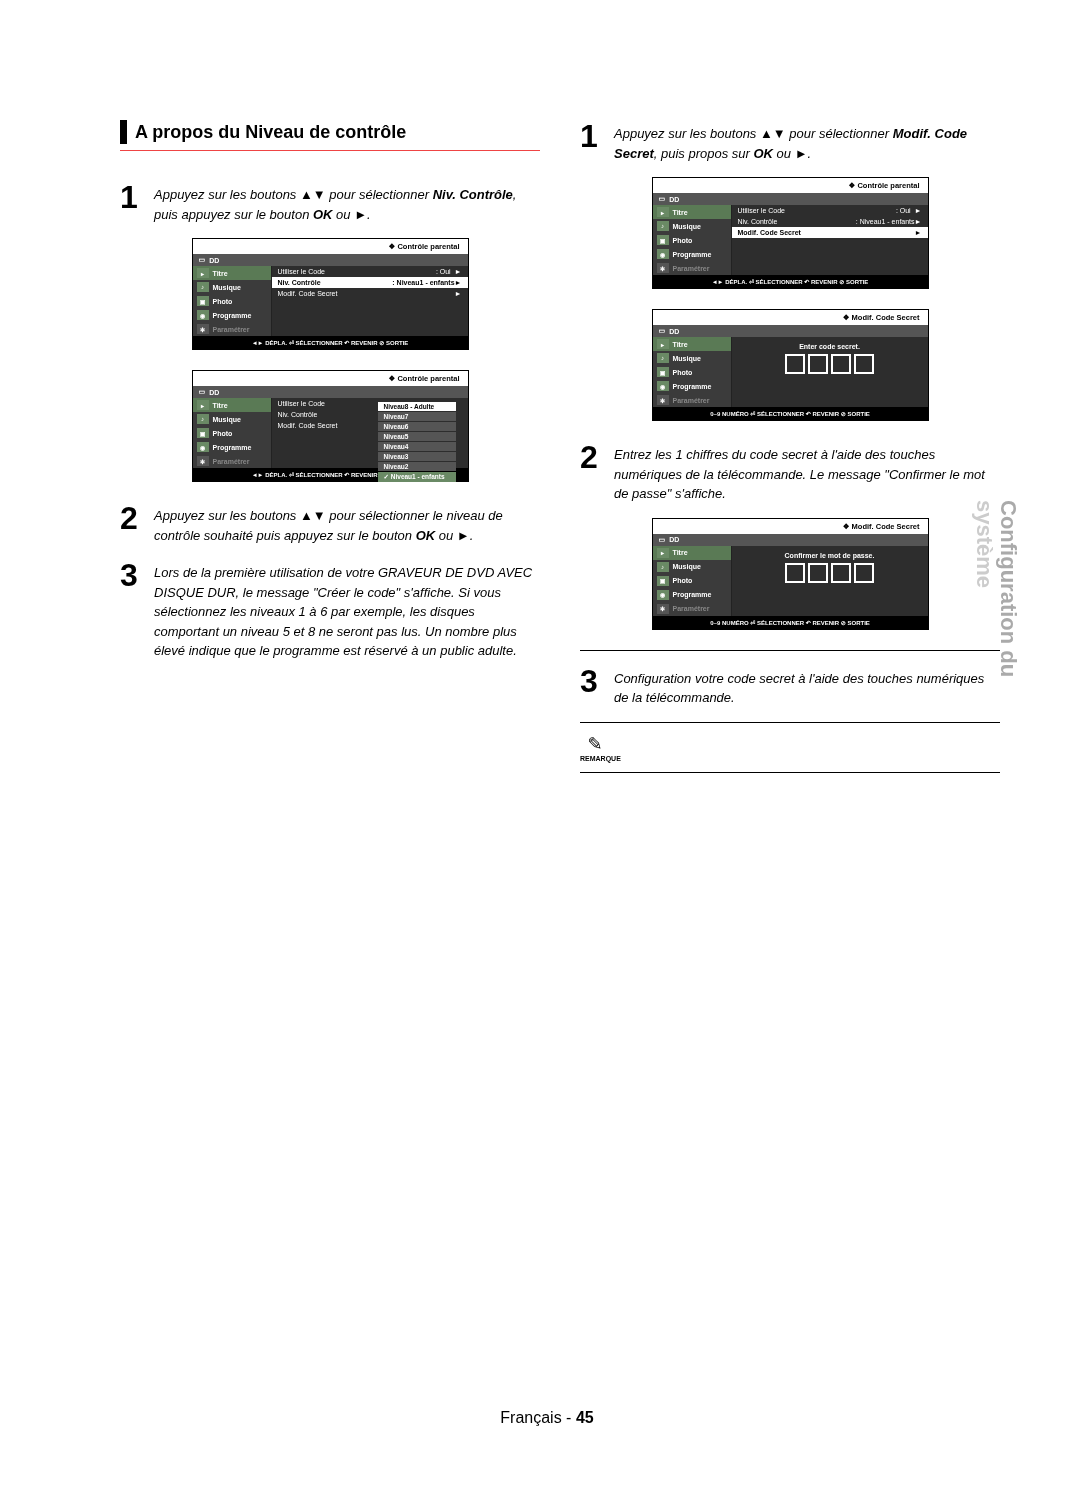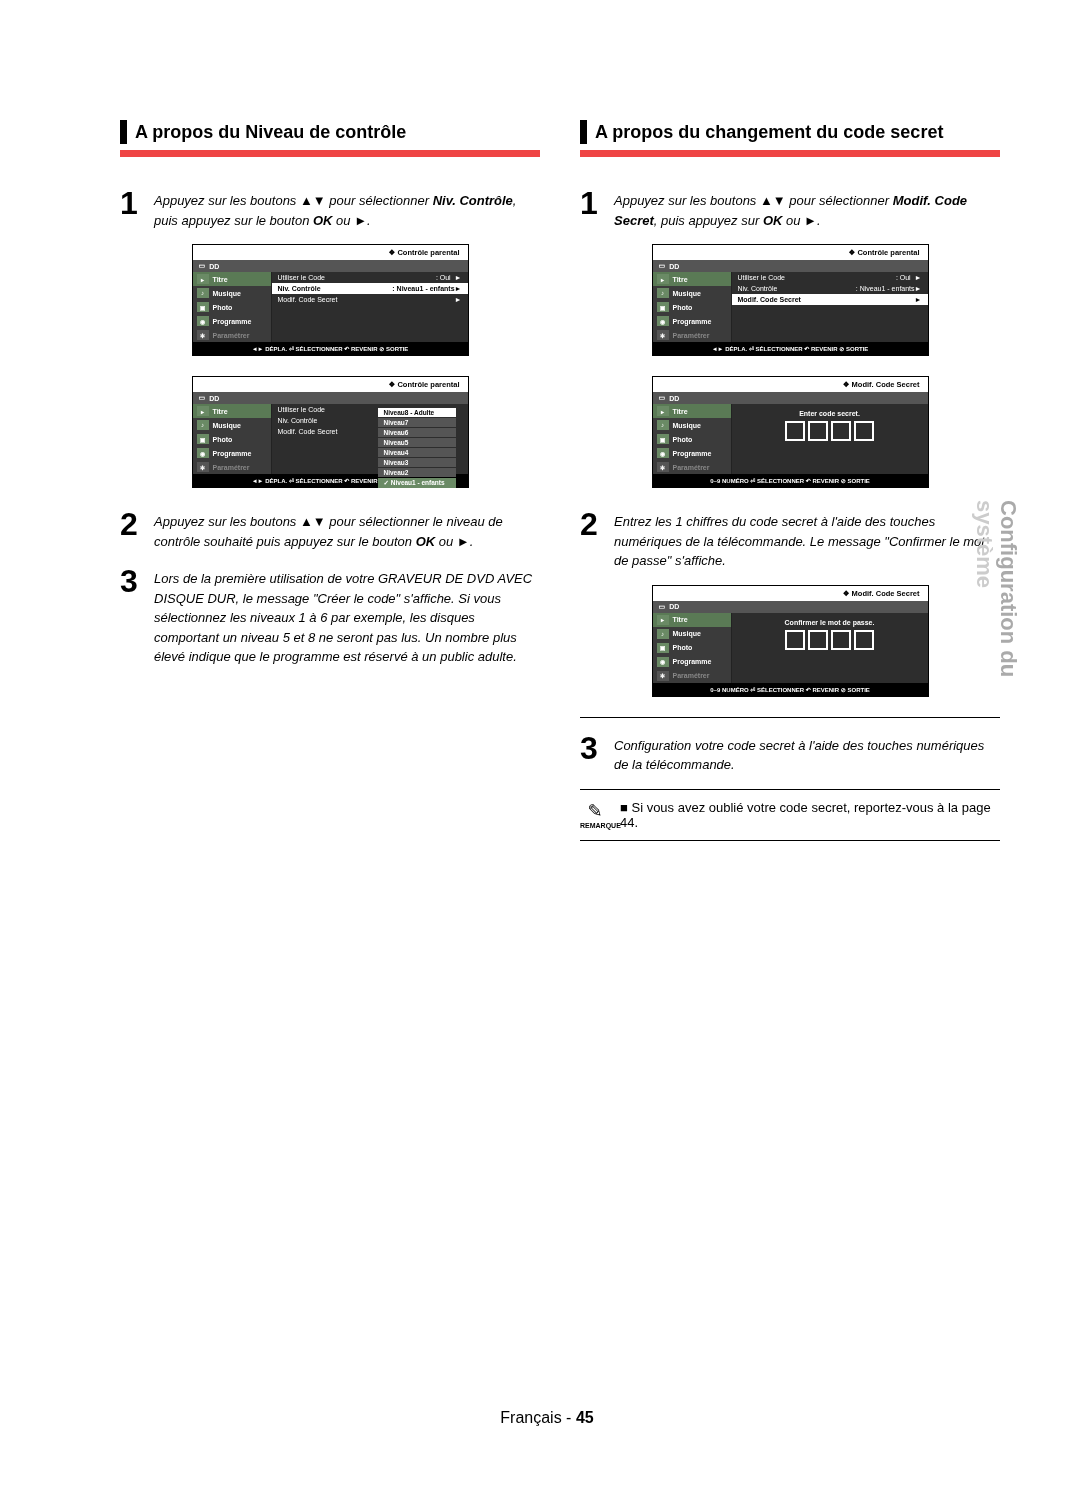--- a/index.html
+++ b/index.html
@@ -18,21 +18,21 @@
     flex-direction: row;
     gap: 40px;
   }
   .col {
     flex: 1;
     min-width: 0;
   }
   .section-heading {
     font-size: 18px;
     font-weight: bold;
-    border-bottom: 7px solid #ef4444;
+    border-bottom: 1px solid #ef4444;
     padding-bottom: 6px;
     margin-bottom: 30px;
     display: flex;
     align-items: center;
     gap: 8px;
   }
   .section-bar {
     display: inline-block;
     width: 7px;
     height: 24px;
@@ -327,29 +327,25 @@
       </div>
     </div>
 
     <div class="step">
       <div class="step-num">3</div>
       <div class="step-text">Lors de la première utilisation de votre GRAVEUR DE DVD AVEC DISQUE DUR, le message "Créer le code" s'affiche. Si vous sélectionnez les niveaux 1 à 6 par exemple, les disques comportant un niveau 5 et 8 ne seront pas lus. Un nombre plus élevé indique que le programme est réservé à un public adulte.</div>
     </div>
   </div>
 
   <div class="col">
-    <div class="section-heading">
-      <span class="section-bar"></span>
-      <span>A propos du changement du code secret</span>
-    </div>
 
     <div class="step">
       <div class="step-num">1</div>
       <div class="step-text">
-        <span>Appuyez sur les boutons </span><span class="arrows">▲▼</span><span> pour sélectionner </span><span class="bold">Modif. Code Secret</span><span>, puis appuyez sur </span><span class="bold">OK</span><span> ou </span><span class="arrows">►</span><span>.</span>
+        <span>Appuyez sur les boutons </span><span class="arrows">▲▼</span><span> pour sélectionner </span><span class="bold">Modif. Code Secret</span><span>, puis propos sur </span><span class="bold">OK</span><span> ou </span><span class="arrows">►</span><span>.</span>
       </div>
     </div>
 
     <div class="osd">
       <div class="osd-title diamond">Contrôle parental</div>
       <div class="osd-body">
         <div class="osd-dd">
             <span>▭</span>
             <span>DD</span>
           </div>
@@ -493,21 +489,20 @@
     <div class="step">
       <div class="step-num">3</div>
       <div class="step-text">Configuration votre code secret à l'aide des touches numériques de la télécommande.</div>
     </div>
 
     <div class="note-row">
       <div class="note-icon">
         <div class="glyph">✎</div>
         <div class="lbl">REMARQUE</div>
       </div>
-      <div>■ <span>Si vous avez oublié votre code secret, reportez-vous à la page 44.</span></div>
     </div>
 
   </div>
 </div>
 
 <div class="side-tab">
   <span>Configuration du</span>
   <span class="sub">système</span>
 </div>
 

